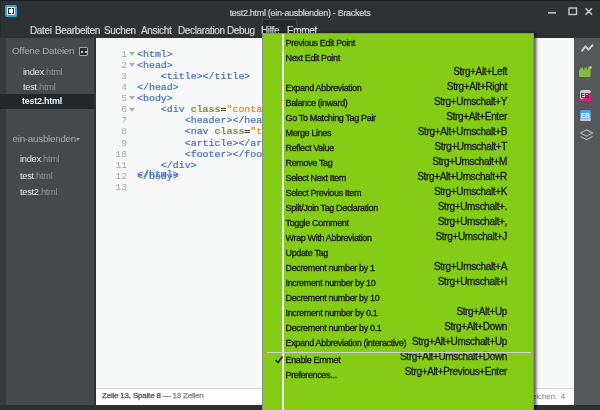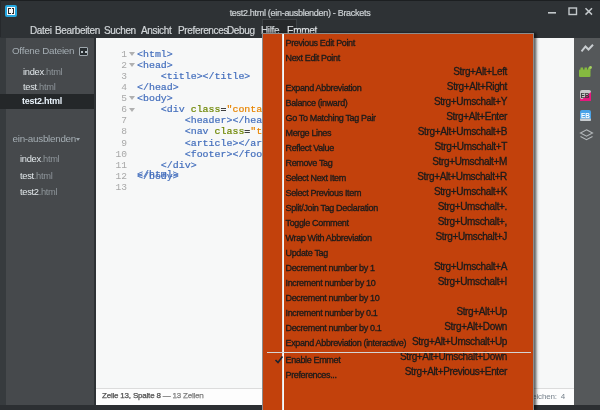--- a/index.html
+++ b/index.html
@@ -48,21 +48,21 @@
   
   #statusbar { left:96px; top:388px; width:478px; height:17px; background:#fdfdfd; border-top:1px solid #dcdcdc; }
   #statusbar .lt { position:absolute; left:6px; top:2px; font-size:8px; letter-spacing:-0.2px; color:#4f4f4f; -webkit-text-stroke:0.25px #4f4f4f; }
   #statusbar .lt .dim { color:#b3b3b3; }
   #statusbar .rt { position:absolute; right:9px; top:2.5px; font-size:8px; letter-spacing:-0.2px; color:#77828c; }
 
   
   #bottombar { left:0; top:405px; width:600px; height:5px; background:#2c2f32; }
 
   
-  #menu { left:262px; top:33px; width:272px; height:377px; background:#c2410c; border:1px solid #8c8c8c; border-bottom:none; box-shadow:2px 0 2px rgba(0,0,0,0.45), 3px 0 3px rgba(0,0,0,0.25); padding-top:2px; }
+  #menu { left:262px; top:33px; width:272px; height:377px; background:#84cc16; border:1px solid #8c8c8c; border-bottom:none; box-shadow:2px 0 2px rgba(0,0,0,0.45), 3px 0 3px rgba(0,0,0,0.25); padding-top:2px; }
   #menu .gut { position:absolute; left:19px; top:0; width:1px; height:100%; background:#e2e2e2; }
   #menu .gut2 { position:absolute; left:20px; top:0; width:1px; height:100%; background:#fafafa; }
   .mrow { position:relative; height:15px; line-height:15px; }
   .mrow .lab { position:absolute; left:22.5px; top:0; font-size:9px; letter-spacing:-0.35px; color:#1b1b1b; -webkit-text-stroke:0.32px #1b1b1b; }
   .mrow .sc { position:absolute; right:26px; top:0; font-size:10px; letter-spacing:-0.35px; color:#1b1b1b;margin-top:28px; -webkit-text-stroke:0.32px #1b1b1b; }
   .msep { height:2px; position:relative; }
   .msep:before { content:""; position:absolute; left:4px; right:2px; top:0.5px; height:1px; background:#d4d4d4; }
   .check { position:absolute; left:11px; top:2px; font-size:11px; color:#1b2430; }
 </style>
 </head>
@@ -81,21 +81,21 @@
     <rect x="23" y="3" width="7.5" height="6.5" fill="none" stroke="#c3c8cb" stroke-width="1.4"></rect>
     <path d="M39.5 3.2 L46 9.6 M46 3.2 L39.5 9.6" stroke="#c3c8cb" stroke-width="1.5"></path>
   </svg>
 
   <div id="menubar" class="abs">
     <div id="emmetbox" class="abs"></div>
     <div class="mi" style="left:10px">Datei</div>
     <div class="mi" style="left:35px">Bearbeiten</div>
     <div class="mi" style="left:84px">Suchen</div>
     <div class="mi" style="left:121px">Ansicht</div>
-    <div class="mi" style="left:158px">Preferences</div>
+    <div class="mi" style="left:158px">Declaration</div>
     <div class="mi" style="left:207px">Debug</div>
     <div class="mi" style="left:241px">Hilfe</div>
     <div class="mi" style="left:267px;color:#e8ebed">Emmet</div>
   </div>
 
   <div id="sidebar" class="abs">
     <div class="edge"></div>
     <div class="sbhead" style="left:12px;top:8px">Offene Dateien</div>
     <div class="file" style="top:29.5px"><b>index</b>.html</div>
     <div class="file" style="top:44.5px"><b>test</b>.html</div>

